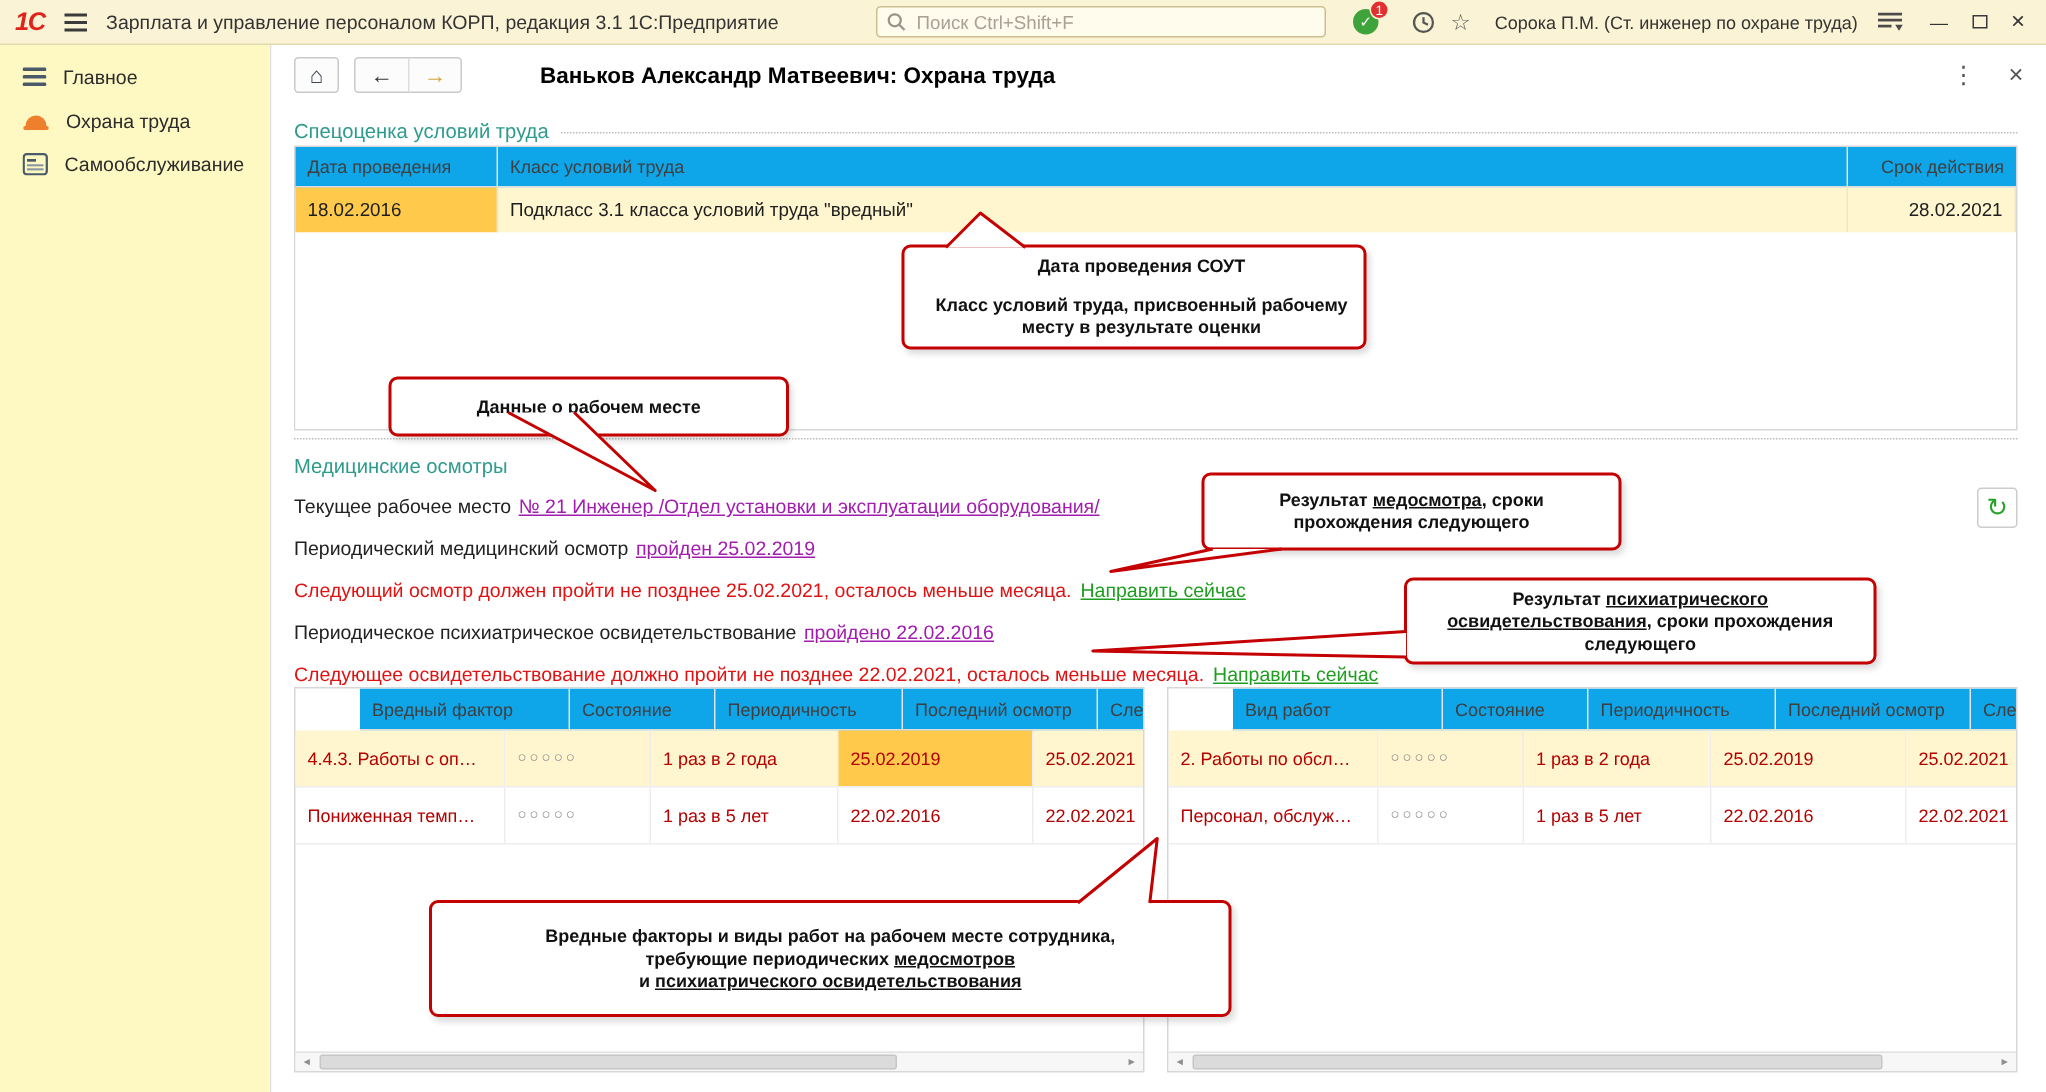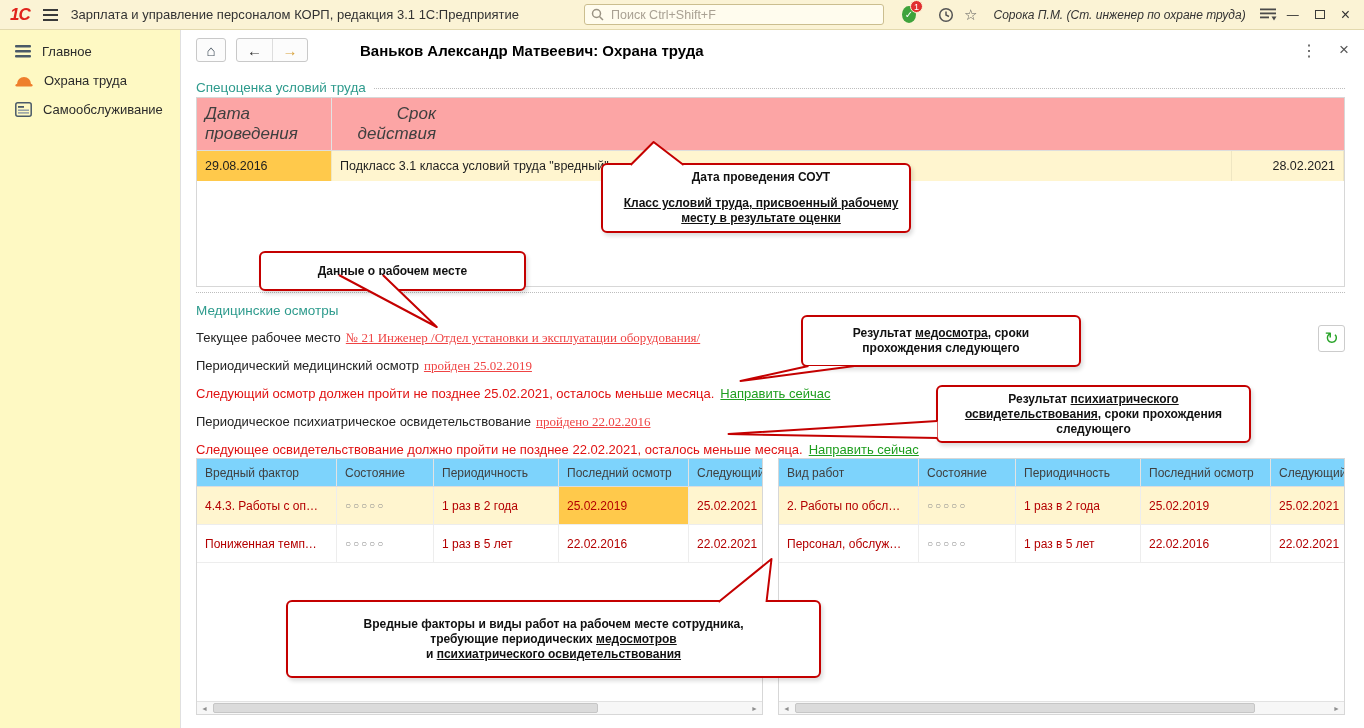--- a/index.html
+++ b/index.html
@@ -18,21 +18,21 @@
   .search-input { width:300px; height:21px; border:1px solid #CBBE8F; border-radius:3px;
                   background:#FFFCEE; padding:0 6px 0 26px; font-size:12.5px; color:#333;
                   font-family:"Liberation Sans", sans-serif; outline:none; }
   .search-input::placeholder { color:#A9A193; }
   .tb-ico { display:inline-flex; align-items:center; justify-content:center; cursor:pointer; }
   .notif { width:17px; height:17px; border-radius:50%; background:#3FA33C; position:relative;
            color:#fff; font-size:10px; display:inline-flex; align-items:center; justify-content:center; }
   .badge { position:absolute; top:-6px; right:-7px; background:#E03030; color:#fff; border-radius:50%;
            width:13px; height:13px; font-size:9px; line-height:12px; text-align:center; border:1px solid #FBF3D5; }
   .star { font-size:15px; color:#5A5A5A; }
-  .user { font-size:12px; color:#333; white-space:nowrap; margin-left:6px;font-style:italic; }
+  .user { font-size:12px; color:#333; white-space:nowrap; margin-left:6px; }
   .win-group { margin-left:auto; display:flex; align-items:center; gap:16px; padding-right:4px; }
   .win-min { font-size:12px; color:#333; cursor:pointer; }
   .win-max { width:10px; height:9px; border:1.5px solid #3A3A3A; display:inline-block; cursor:pointer; }
   .win-close { font-size:16px; color:#333; cursor:pointer; line-height:14px; }
 
   
   .app-body { display:flex; height:698px; }
   .sidebar { width:181px; border-right:1px solid #E0E0E0; padding-top:6px; background:#fef9c3; flex:none; }
   .side-item { display:flex; align-items:center; gap:11px; padding:7px 15px; font-size:13px;
                color:#2B2B2B; cursor:pointer; white-space:nowrap; }
@@ -54,44 +54,44 @@
 
   
   .content { padding:0 19px 0 15px; }
   .sec-head { display:flex; align-items:center; gap:8px; margin-top:7px; height:20px; }
   .sec-title { color:#2E9B8D; font-size:13.5px; white-space:nowrap; }
   .dotline { flex:1; border-bottom:1px dotted #BDBDBD; height:1px; margin-top:3px; }
   .dotsep  { border-top:1px dotted #BDBDBD; margin-top:5px; }
 
   
   .sout-table { height:190px; border:1px solid #D7D7D7; display:flex; flex-direction:column; }
-  .s-head { display:flex; background:#fca5a5; border-bottom:1px solid #DDD; font-size:17px; color:#3F3F3F; flex:none;font-style:italic; }
+  .s-head { display:flex; background:#0ea5e9; border-bottom:1px solid #DDD; font-size:12px; color:#3F3F3F; flex:none; }
   .s-head > div { padding:6px 8px; border-right:1px solid #E3E3E3; }
   .s-head > div:last-child { border-right:none; }
   .s-row { display:flex; height:30px; font-size:12.5px; color:#1E1E1E; flex:none; cursor:pointer; }
   .s-row > div { padding:0 8px; line-height:30px; border-right:1px solid #EFE6C2; overflow:hidden; white-space:nowrap; }
   .c-date  { width:135px; flex:none; }
   .c-class { flex:1; }
   .c-valid { width:112px; flex:none; text-align:right; }
   .cell-hot { background:#FFC94B; }
   .cell-soft { background:#FFF5CF; }
   .s-filler { flex:1; background:#fff; }
 
   
   .med-line { font-size:13px; margin-top:10px; height:18px; white-space:nowrap; }
-  .lnk { color:#ef4444; text-decoration:underline; cursor:pointer; margin-left:5px;font-family:Liberation Serif, serif; }
+  .lnk { color:#a21caf; text-decoration:underline; cursor:pointer; margin-left:5px; }
   .warn { color:#E01212;margin-top:36px; }
   .lnk-green { color:#1E9E1E; text-decoration:underline; cursor:pointer; margin-left:6px; }
   .refresh-btn { position:absolute; right:19px; top:295px; width:27px; height:27px; border:1px solid #CCC;
                  border-radius:3px; background:#fff; color:#27A327; font-size:17px; cursor:pointer; }
 
   
   .tables { position:absolute; left:15px; right:19px; top:428px; bottom:13px; display:flex; gap:15px; }
   .dtable { flex:1; border:1px solid #D7D7D7; position:relative; display:flex; flex-direction:column; overflow:hidden; }
-  .d-head { display:flex; background:#7dd3fc; border-bottom:1px solid #DDD; font-size:12px; color:#3F3F3F; flex:none; height:28px; }
+  .d-head { display:flex; background:#0ea5e9; border-bottom:1px solid #DDD; font-size:12px; color:#3F3F3F; flex:none; height:28px;margin-left:43px; }
   .d-head > div { padding:7px 8px 0; border-right:1px solid #E3E3E3; overflow:hidden; white-space:nowrap; }
   .d-head > div:last-child { border-right:none; }
   .d-row { display:flex; height:38px; font-size:12px; border-bottom:1px solid #EDEDED; cursor:pointer; }
   .d-row > div { display:flex; align-items:center; padding:0 8px; border-right:1px solid #EDEDED;
                  overflow:hidden; white-space:nowrap; }
   .d-row > div:last-child { border-right:none; }
   .hl { background:#FFF5CF; }
   .redtxt { color:#B40000; }
   .circles { color:#8F8F8F; font-size:10px; letter-spacing:2px; }
   .col-name { width:140px; flex:none; }
@@ -107,21 +107,21 @@
   .sb-thumb { position:absolute; top:1px; bottom:1px; left:1px; background:#DBDBDB;
               border:1px solid #C6C6C6; border-radius:2px; cursor:grab; }
   .thumb-a { width:72%; } .thumb-b { width:86%; }
 
   
   .callout { position:absolute; background:#fff; border:2px solid #C40000; border-radius:6px; z-index:20;
              display:flex; flex-direction:column; justify-content:center; padding:6px 10px; text-align:center;
              font-size:12px; font-weight:bold; color:#111; box-shadow:2px 3px 4px rgba(0,0,0,0.14); line-height:1.25; }
   .u { text-decoration:underline; }
   .c-sout      { left:420px; top:133px; width:310px; height:70px;padding-left:20px; }
-  .c-sout .g   { margin-top:11px;text-decoration:underline; }
+  .c-sout .g   { margin-top:11px; }
   .c-workplace { left:78px;  top:221px; width:267px; height:40px; }
   .c-exam      { left:620px; top:285px; width:280px; height:52px; }
   .c-psych     { left:755px; top:355px; width:315px; height:58px; }
   .c-tables    { left:105px; top:570px; width:535px; height:78px; }
   .tails { position:absolute; left:0; top:0; width:100%; height:100%; z-index:30; pointer-events:none; }
 </style>
 </head>
 <body>
 
 <header class="topbar">
@@ -221,24 +221,25 @@
     <div class="content">
 
       <div class="sec-head">
         <span class="sec-title">Спецоценка условий труда</span>
         <span class="dotline"></span>
       </div>
 
       <div class="sout-table">
         <div class="s-head">
           <div class="c-date">Дата проведения</div>
+          <div class="c-class">Класс условий труда</div>
           <div class="c-valid">Срок действия</div>
         </div>
         <div class="s-row">
-          <div class="c-date cell-hot">29.08.2016</div>
+          <div class="c-date cell-hot">18.02.2016</div>
           <div class="c-class cell-soft">Подкласс 3.1 класса условий труда "вредный"</div>
           <div class="c-valid cell-soft">28.02.2021</div>
         </div>
         <div class="s-filler"></div>
       </div>
 
       <div class="dotsep"></div>
 
       <div class="sec-head">
         <span class="sec-title">Медицинские осмотры</span>

